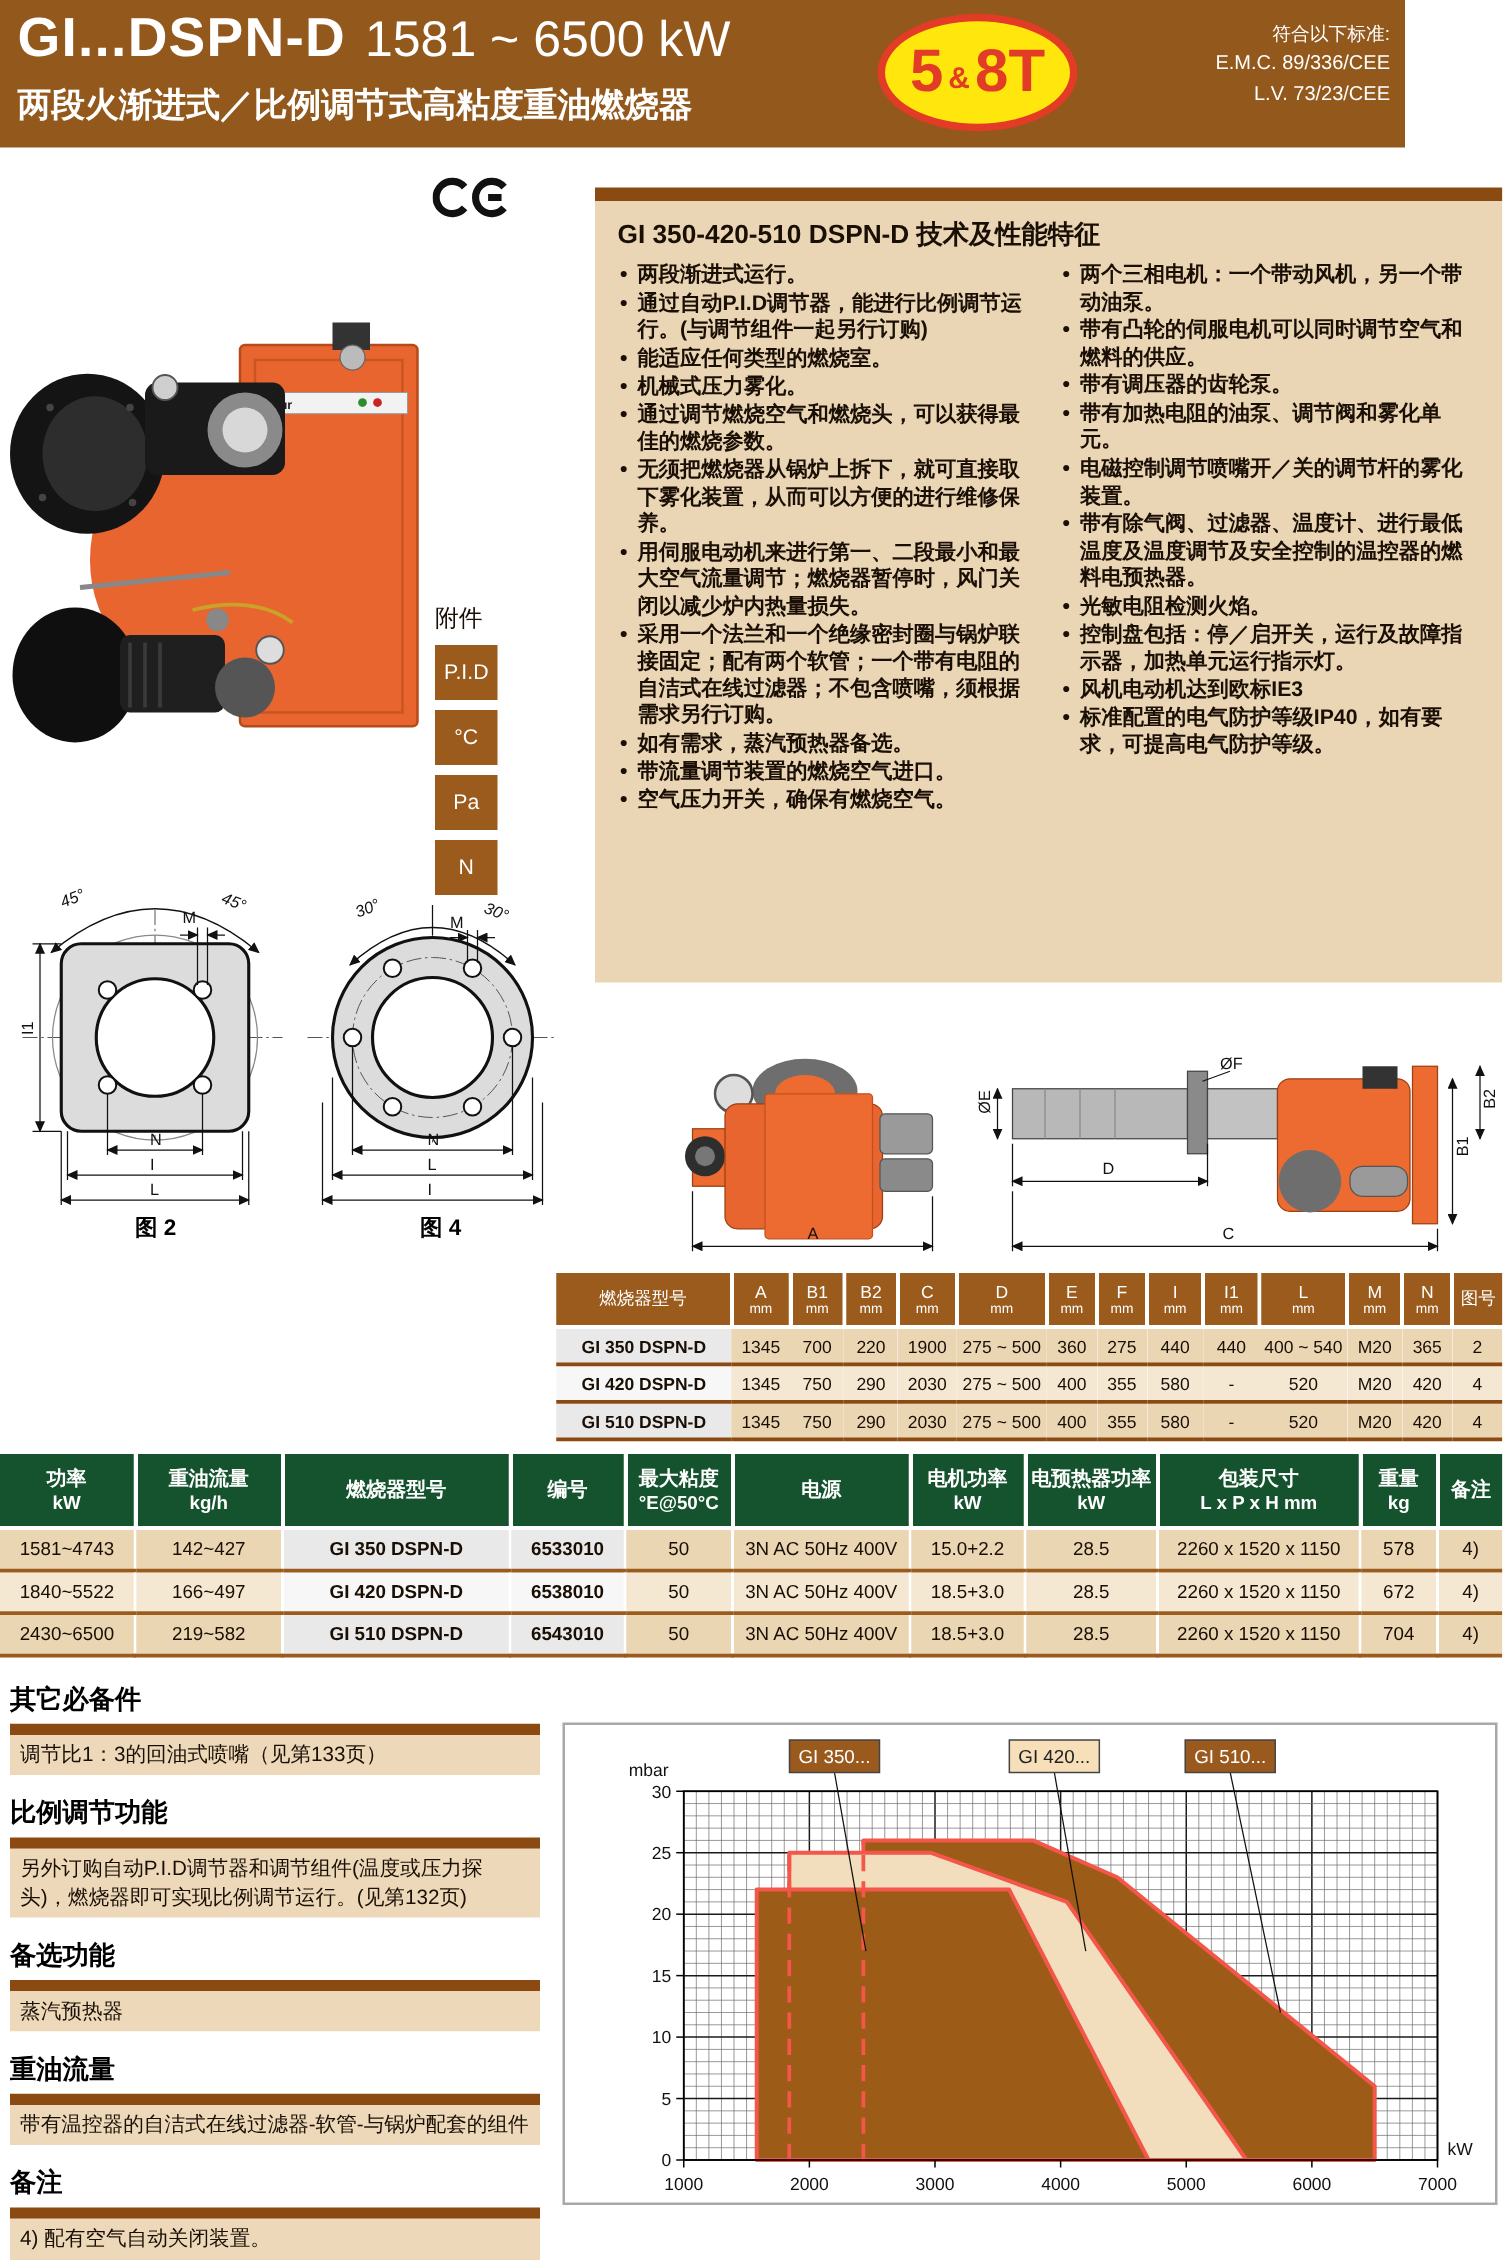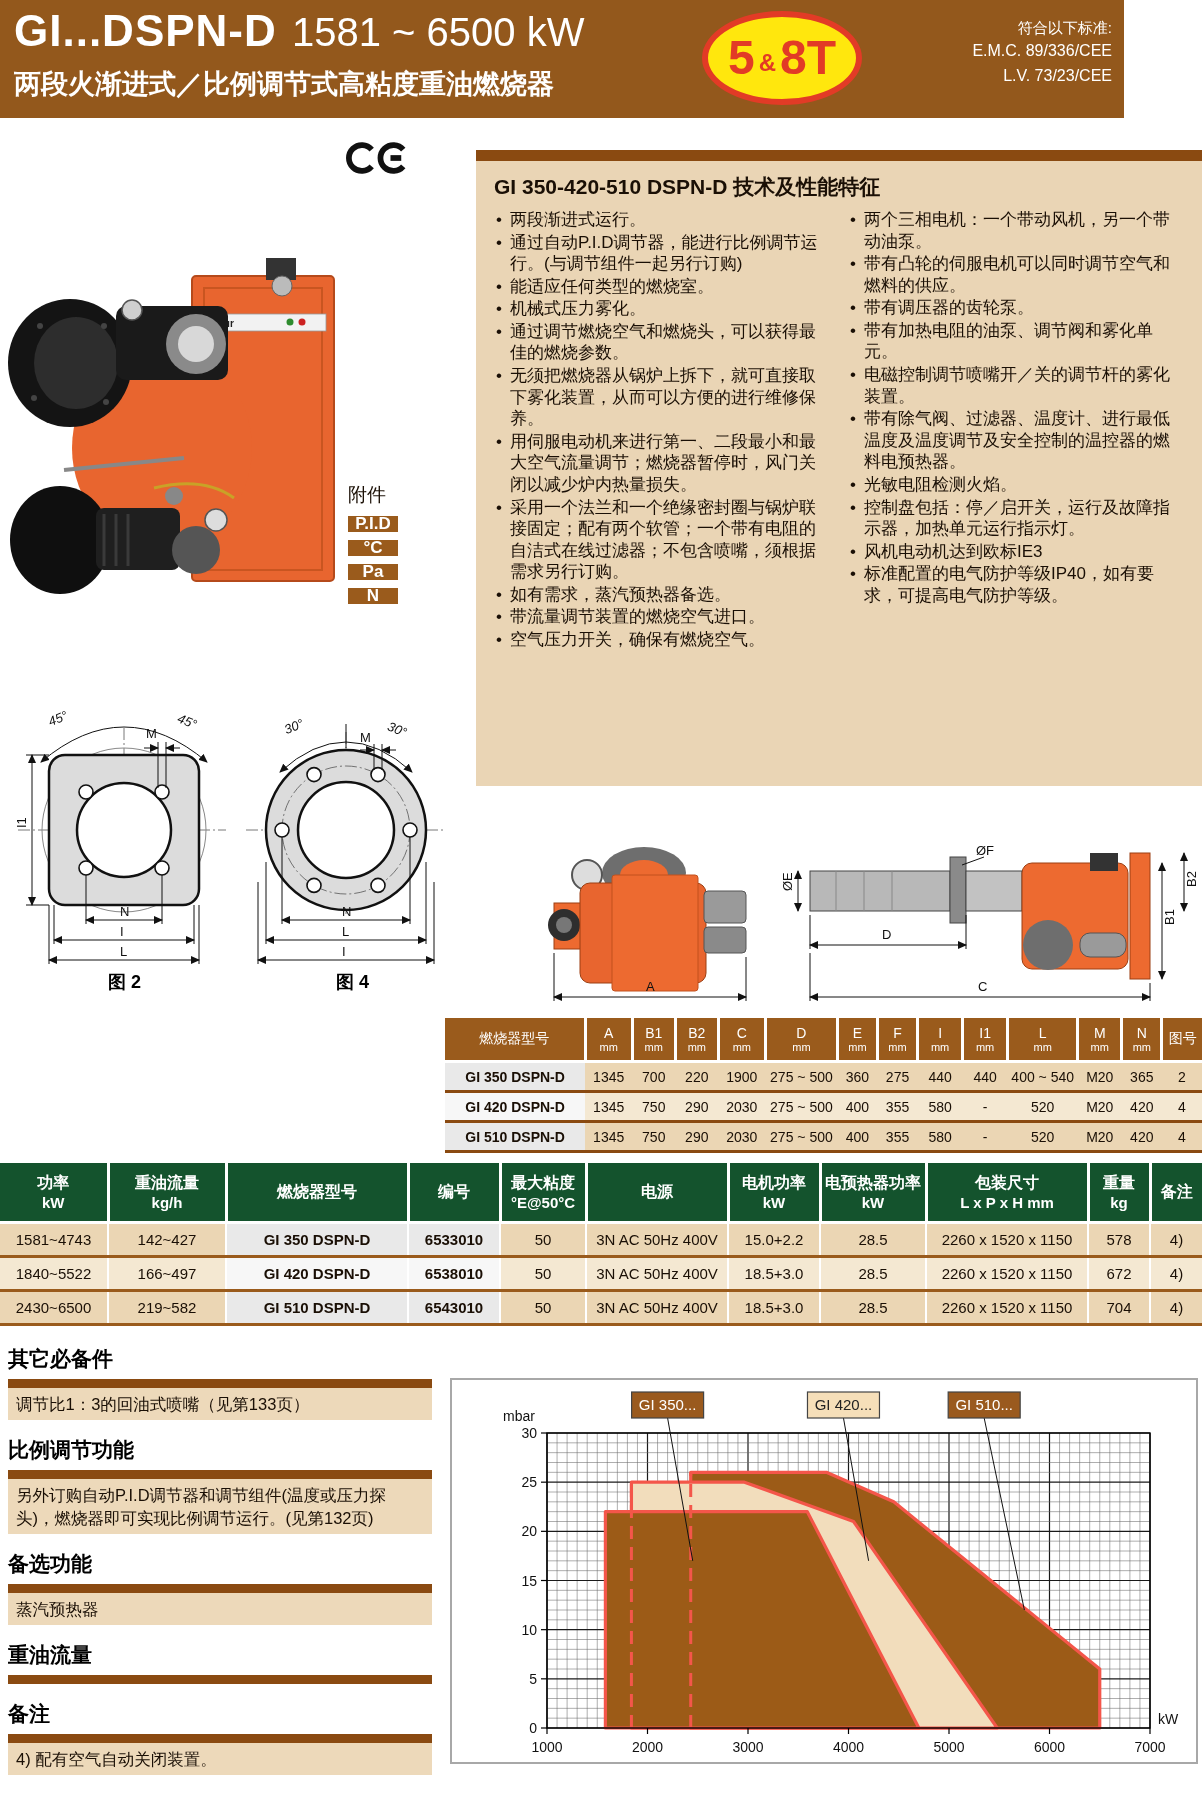--- a/index.html
+++ b/index.html
@@ -18,30 +18,30 @@
   .badge .big{font-size:48px;line-height:1;}
   .badge .amp{font-size:24px;margin:10px 4px 0 4px;line-height:1;}
   .standards{position:absolute;right:12px;top:16px;text-align:right;color:#fff;font-size:16px;line-height:1.55;}
   .standards .st-title{font-size:15px;}
 
   
   .ce{position:absolute;left:346px;top:134px;}
   .photo{position:absolute;left:4px;top:158px;}
   .acc{position:absolute;left:348px;top:482px;width:60px;}
   .acc-title{font-size:19px;color:#1a0f05;margin-bottom:8px;}
-  .acc-badge{width:50px;height:16px;background:#9A5B1C;color:#fff;font-weight:bold;font-size:17px;
+  .acc-badge{width:50px;height:44px;background:#9A5B1C;color:#fff;font-weight:normal;font-size:17px;
              display:flex;align-items:center;justify-content:center;margin-bottom:8px;}
 
   
   .features{position:absolute;left:476px;top:150px;width:726px;height:494px;}
   .features .topbar{height:11px;background:#8A4A11;}
   .features .body{background:#EAD5B5;height:625px;box-sizing:border-box;padding:12px 18px 8px 18px;}
   .features h2{margin:0 0 8px 0;font-size:21px;font-weight:bold;color:#1a0f05;}
   .cols{display:flex;gap:18px;}
-  .cols ul{list-style:none;margin:0;padding:0;width:336px;font-size:17px;line-height:1.27;color:#1a0f05;}
+  .cols ul{list-style:none;margin:0;padding:0;width:336px;font-size:17px;line-height:1.27;color:#1a0f05;font-weight:bold;}
   .cols li{position:relative;padding-left:16px;margin-bottom:1px;}
   .cols li::before{content:"\2022";position:absolute;left:2px;top:0;}
 
   
   .fig{position:absolute;}
   .cl{stroke:#555;stroke-width:0.8;stroke-dasharray:12 3 2 3;fill:none;}
   .dim{stroke:#111;stroke-width:1;fill:none;}
   .dimtxt{font-size:13px;fill:#111;}
 
   
@@ -575,20 +575,21 @@
         <div class="strip">另外订购自动P.I.D调节器和调节组件(温度或压力探头)，燃烧器即可实现比例调节运行。(见第132页)</div>
       </div>
       <div class="note-sec">
         <h3>备选功能</h3>
         <div class="bar"></div>
         <div class="strip">蒸汽预热器</div>
       </div>
       <div class="note-sec">
         <h3>重油流量</h3>
         <div class="bar"></div>
+        <div class="strip">带有温控器的自洁式在线过滤器-软管-与锅炉配套的组件</div>
       </div>
       <div class="note-sec">
         <h3>备注</h3>
         <div class="bar"></div>
         <div class="strip">4) 配有空气自动关闭装置。</div>
       </div>
     </div>
 
   <div class="chartbox">
     <svg id="chart-svg" width="744" height="380" viewBox="0 0 744 380">

